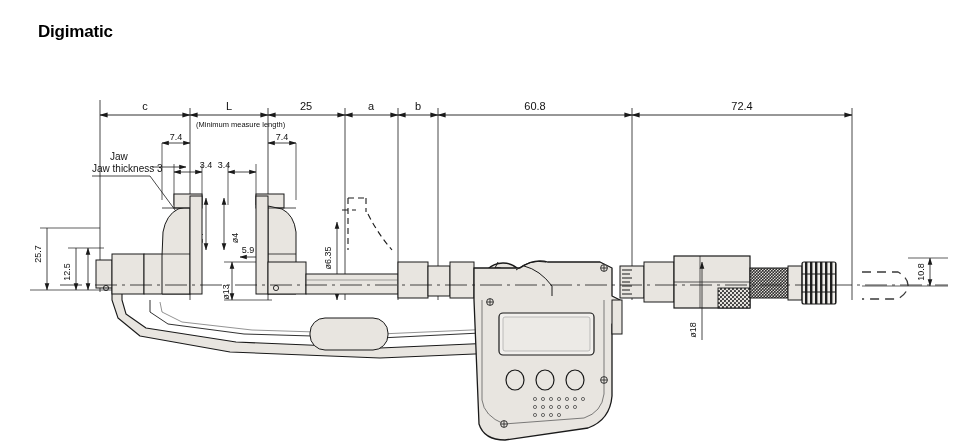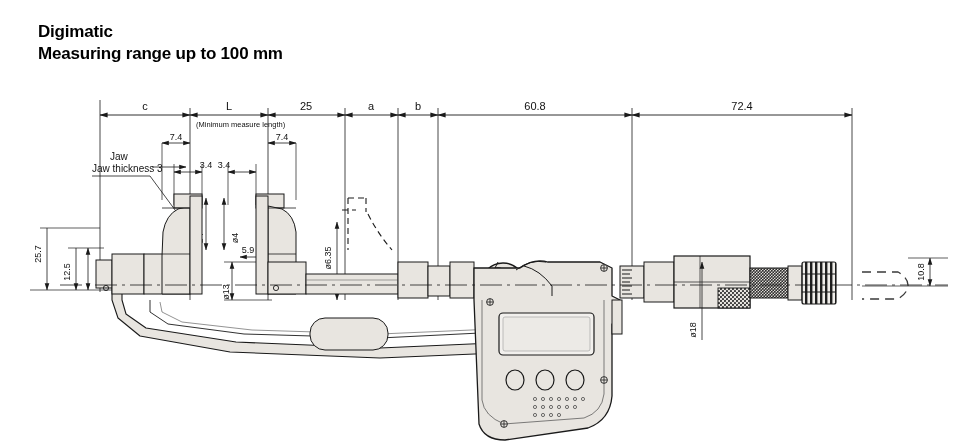--- a/index.html
+++ b/index.html
@@ -15,21 +15,20 @@
   .dimtxt.sm{font-size:9px;}
   .dimtxt.xs{font-size:7.5px;}
   .lbl{font-family:"Liberation Sans",sans-serif;font-size:10px;fill:#111;}
 </style>
 </head>
 <body>
 
 <div id="stage">
 
   <div class="hdr" id="t1">Digimatic</div>
-  <div class="hdr" id="t2">Measuring range up to 100 mm</div>
 
   <svg width="963" height="447" viewBox="0 0 963 447">
     <defs>
       <pattern id="knurlA" width="4" height="4" patternUnits="userSpaceOnUse">
         <rect width="4" height="4" fill="#e8e5e0"></rect>
         <circle cx="1" cy="1" r="1.1" fill="#343434"></circle>
         <circle cx="3" cy="3" r="1.1" fill="#343434"></circle>
       </pattern>
       <pattern id="knurlB" width="3" height="3" patternUnits="userSpaceOnUse">
         <rect width="3" height="3" fill="#dcd9d4"></rect>

